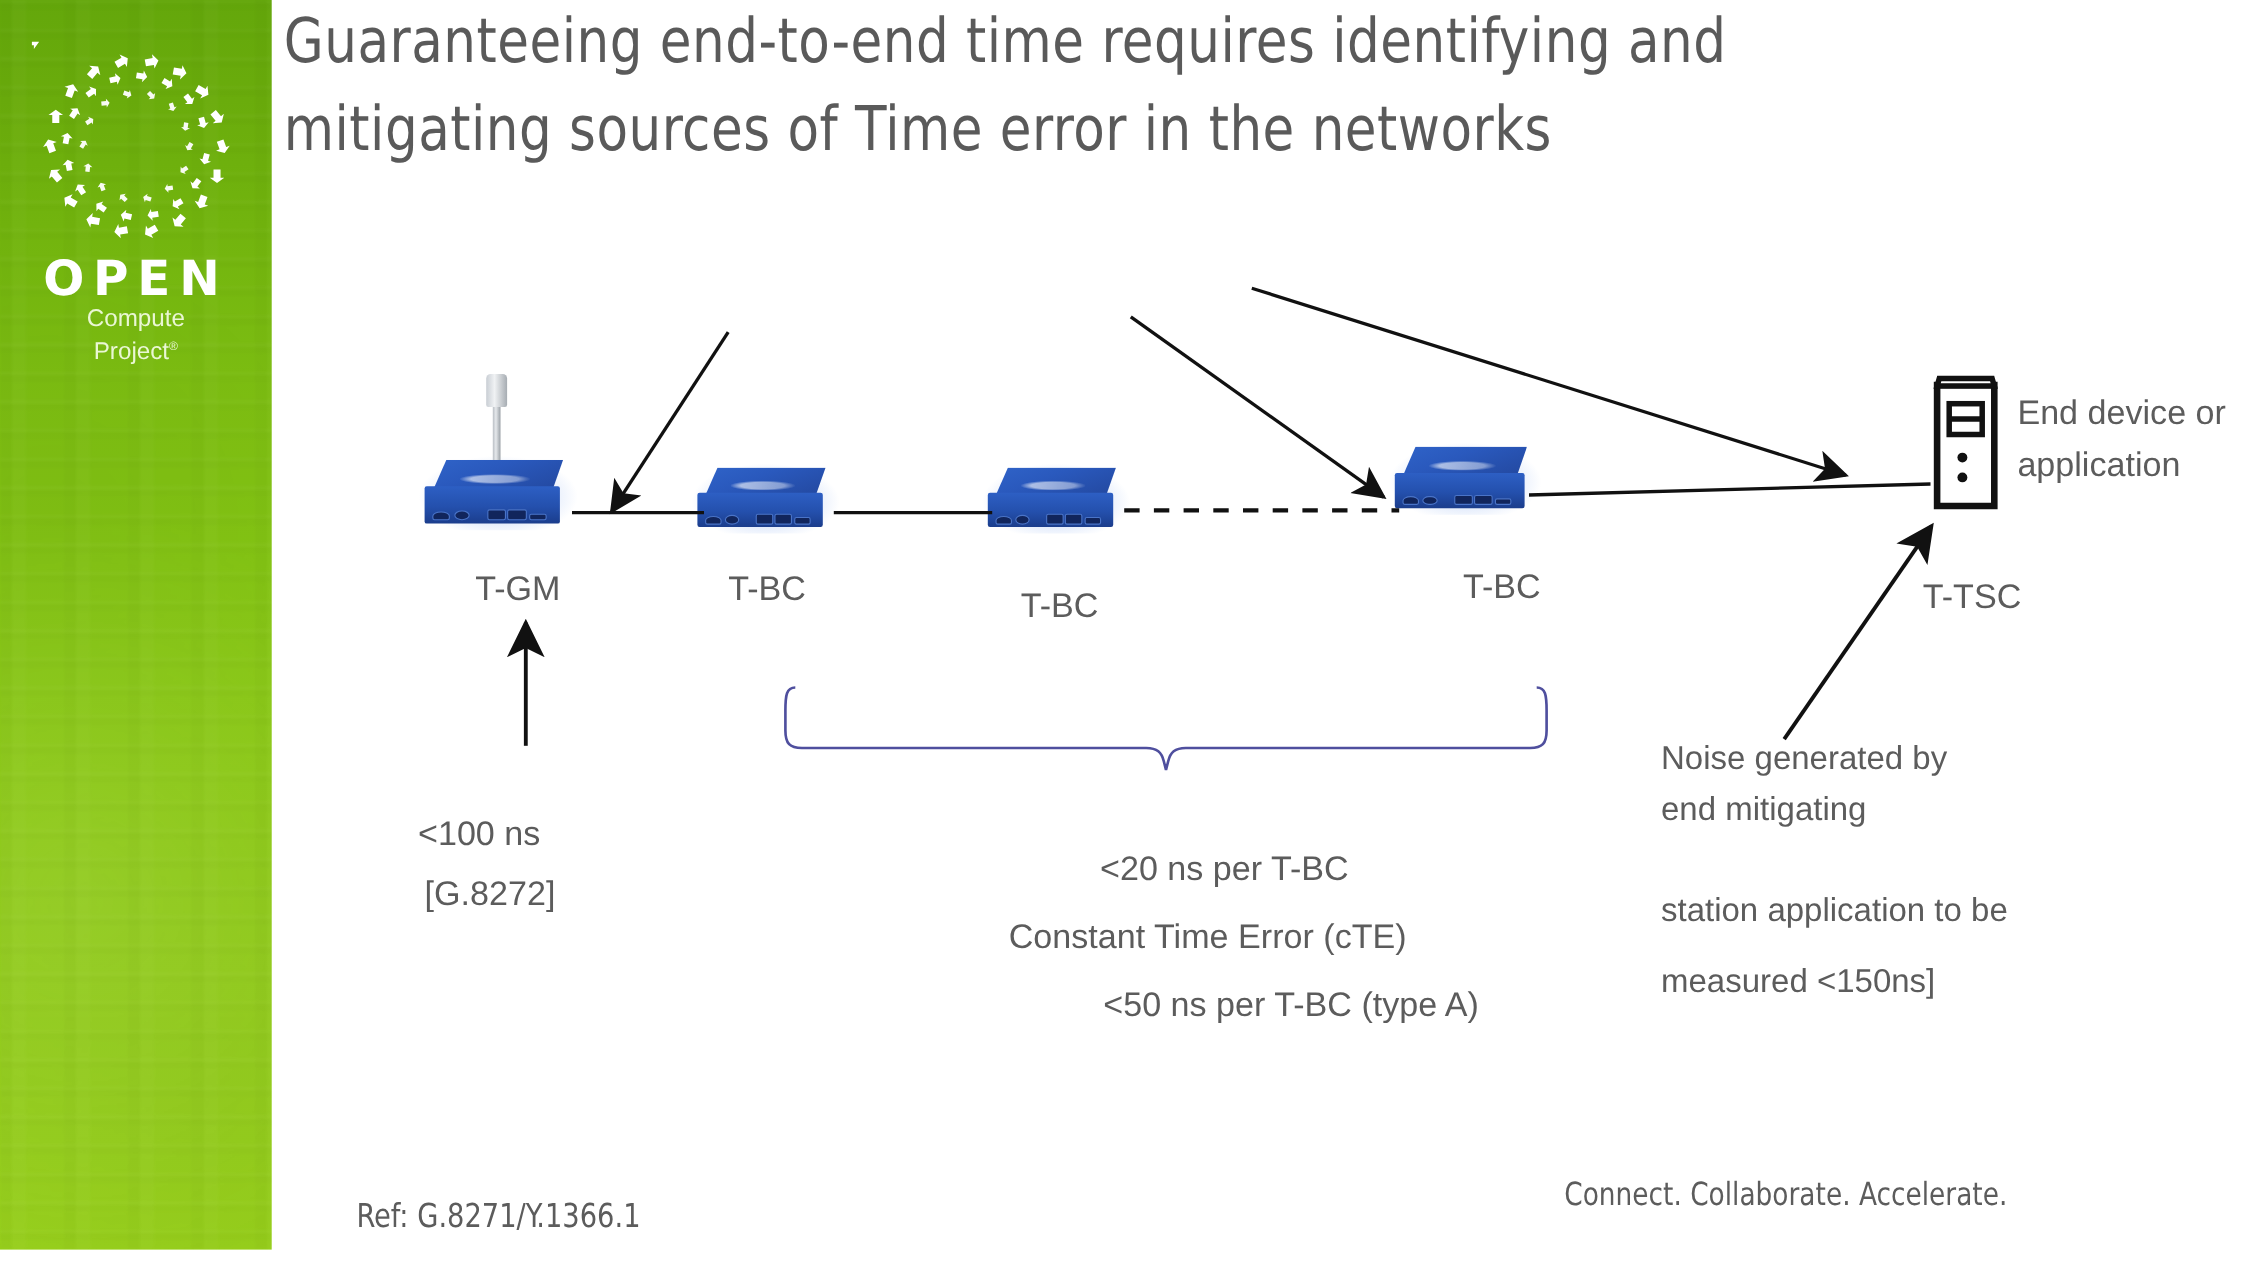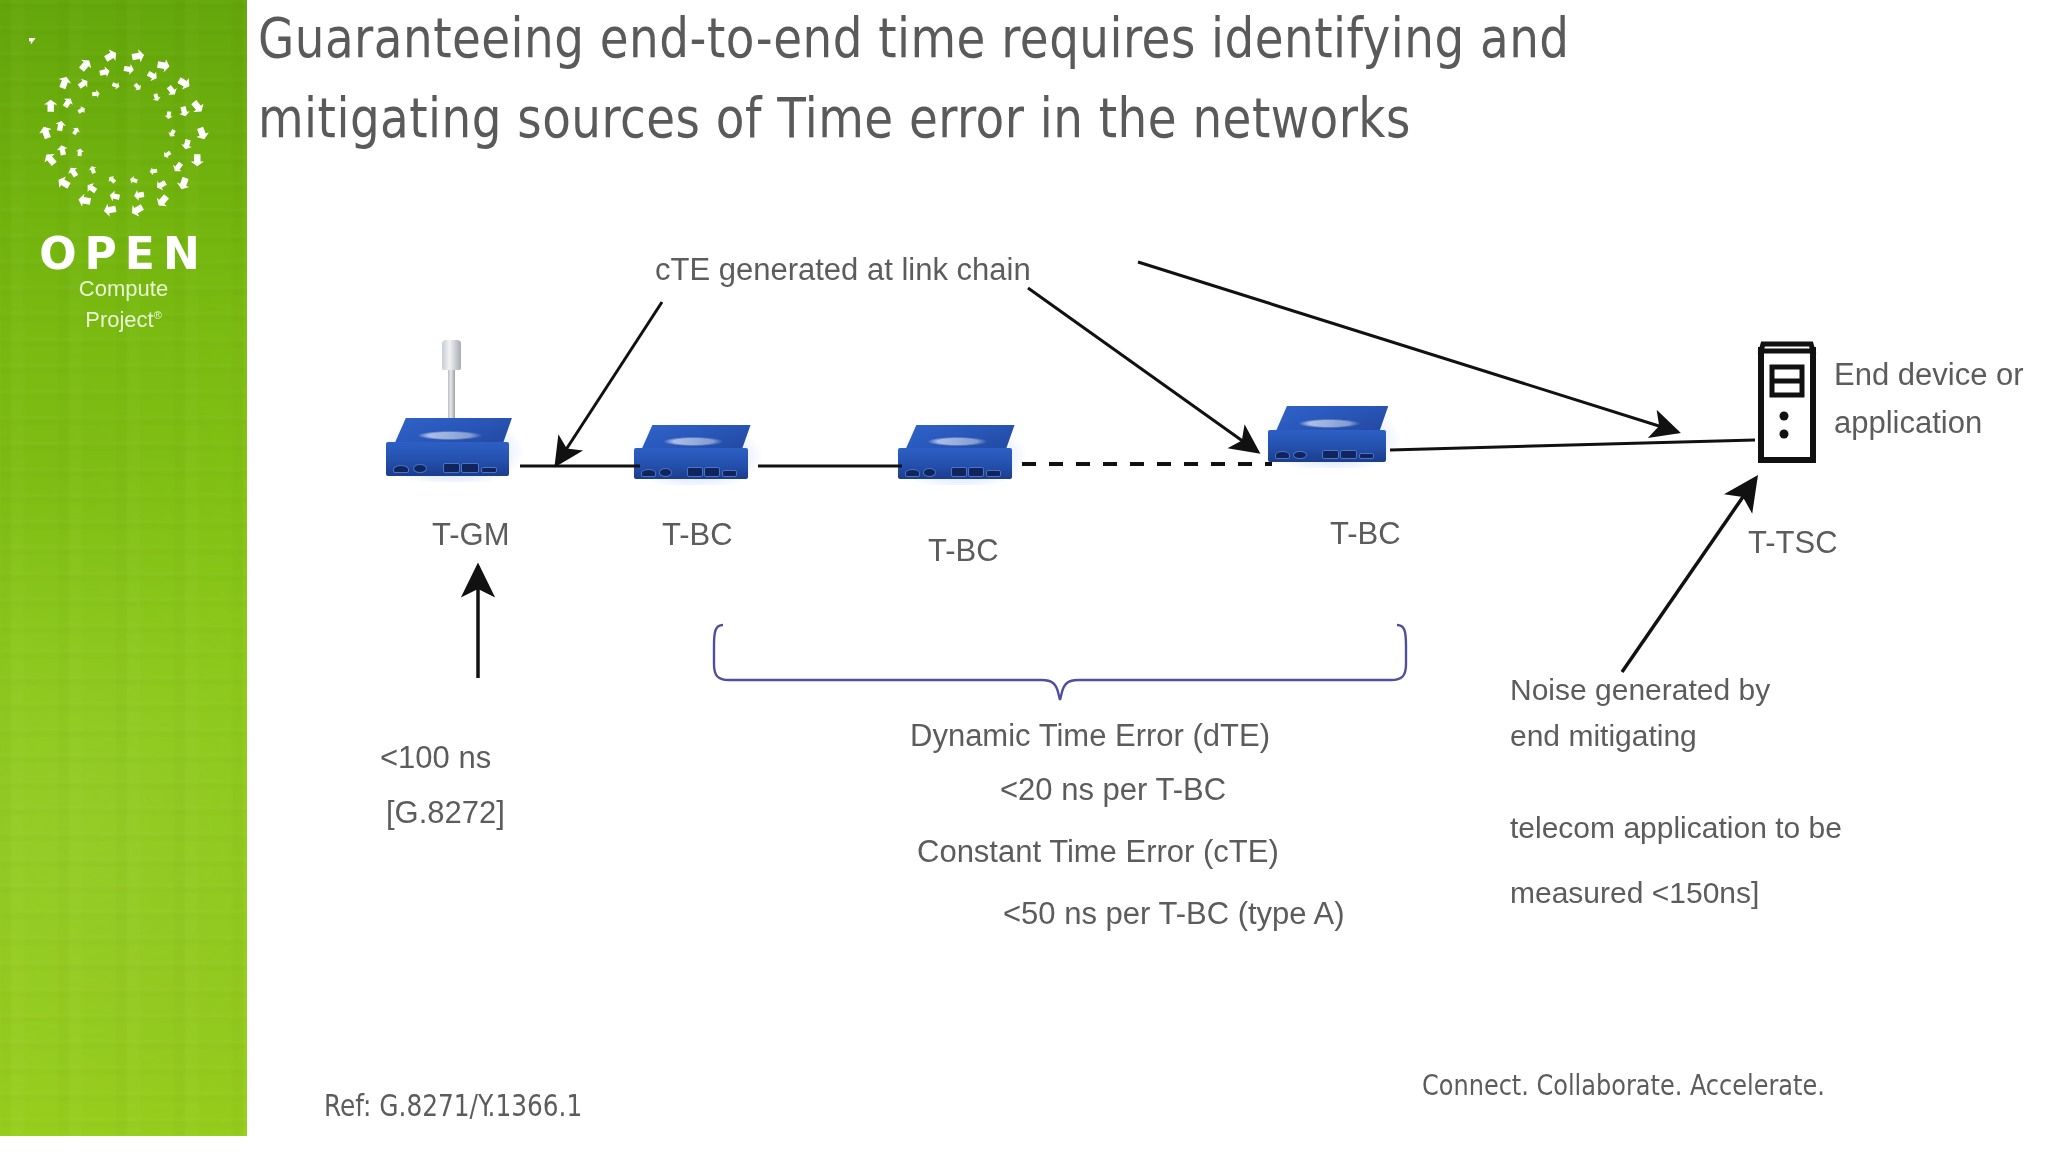--- a/index.html
+++ b/index.html
@@ -236,40 +236,38 @@
     <line x1="478" y1="678" x2="478" y2="566" stroke="#111" stroke-width="3.5" marker-end="url(#ah)"></line>
 
     <line x1="1622" y1="672" x2="1756" y2="478" stroke="#111" stroke-width="3.5" marker-end="url(#ah)"></line>
 
     <path fill="none" stroke="#4f4f9e" stroke-width="2.4" d="M723,625 C715,625 714,632 714,646 L714,664 C714,676 718,680 729,680
          L1042,680 C1052,680 1056,684 1058,692 L1060,700
          L1062,692 C1064,684 1068,680 1078,680
          L1391,680 C1402,680 1406,676 1406,664 L1406,646 C1406,632 1405,625 1397,625"></path>
   </svg>
 
-  <div class="dtext n1" style="left:655px;top:252px;">cTE generated at link chain</div>
 
   <div class="dtext n1" style="left:1834px;top:357px;">End device or</div>
   <div class="dtext n1" style="left:1834px;top:405px;">application</div>
 
   <div class="dtext lbl" style="left:432px;top:517px;">T-GM</div>
   <div class="dtext lbl" style="left:662px;top:517px;">T-BC</div>
   <div class="dtext lbl" style="left:928px;top:533px;">T-BC</div>
   <div class="dtext lbl" style="left:1330px;top:516px;">T-BC</div>
   <div class="dtext lbl" style="left:1748px;top:525px;">T-TSC</div>
 
   <div class="dtext n1" style="left:380px;top:740px;">&lt;100 ns</div>
   <div class="dtext n1" style="left:386px;top:795px;">[G.8272]</div>
 
-  <div class="dtext n1" style="left:910px;top:718px;">Dynamic Time Error (dTE)</div>
   <div class="dtext n1" style="left:1000px;top:772px;">&lt;20 ns per T-BC</div>
   <div class="dtext n1" style="left:917px;top:834px;">Constant Time Error (cTE)</div>
   <div class="dtext n1" style="left:1003px;top:896px;">&lt;50 ns per T-BC (type A)</div>
 
   <div class="dtext n2" style="left:1510px;top:673px;">Noise generated by</div>
   <div class="dtext n2" style="left:1510px;top:719px;">end mitigating</div>
-  <div class="dtext n2" style="left:1510px;top:811px;">telecom application to be</div>
+  <div class="dtext n2" style="left:1510px;top:811px;">station application to be</div>
   <div class="dtext n2" style="left:1510px;top:857px;margin-top:19px;">measured &lt;150ns]</div>
 
   <div class="dtext" style="left:324px;top:1088px;font-size:30px;font-family:'DejaVu Sans Condensed','Liberation Sans',sans-serif;transform:scaleX(.92);transform-origin:left top;">Ref: G.8271/Y.1366.1</div>
   <div class="dtext" style="left:1422px;top:1068px;font-size:29px;font-family:'DejaVu Sans Condensed','Liberation Sans',sans-serif;transform:scaleX(.92);transform-origin:left top;">Connect. Collaborate. Accelerate.</div>
 
 </div>
 
 </body></html>

